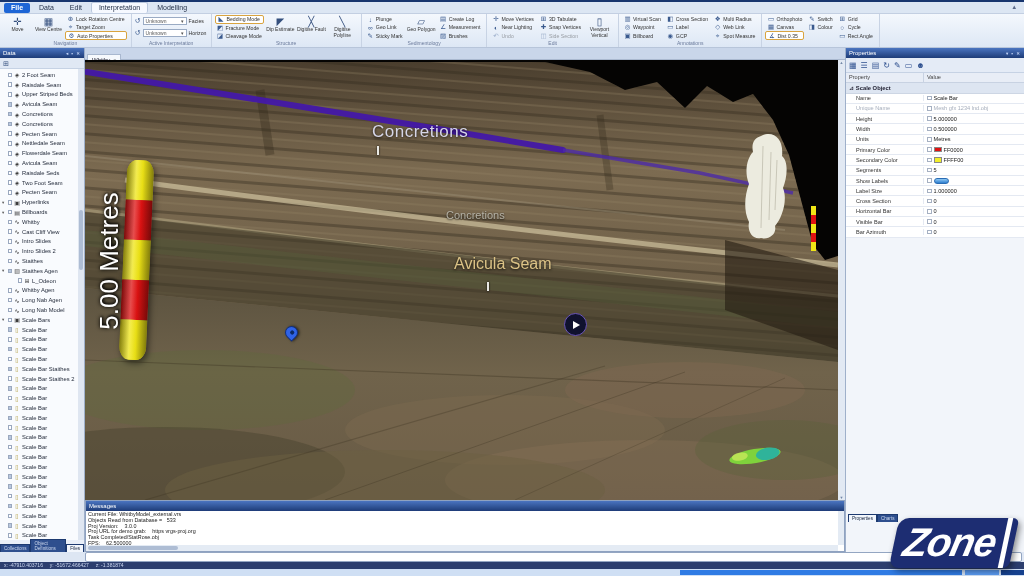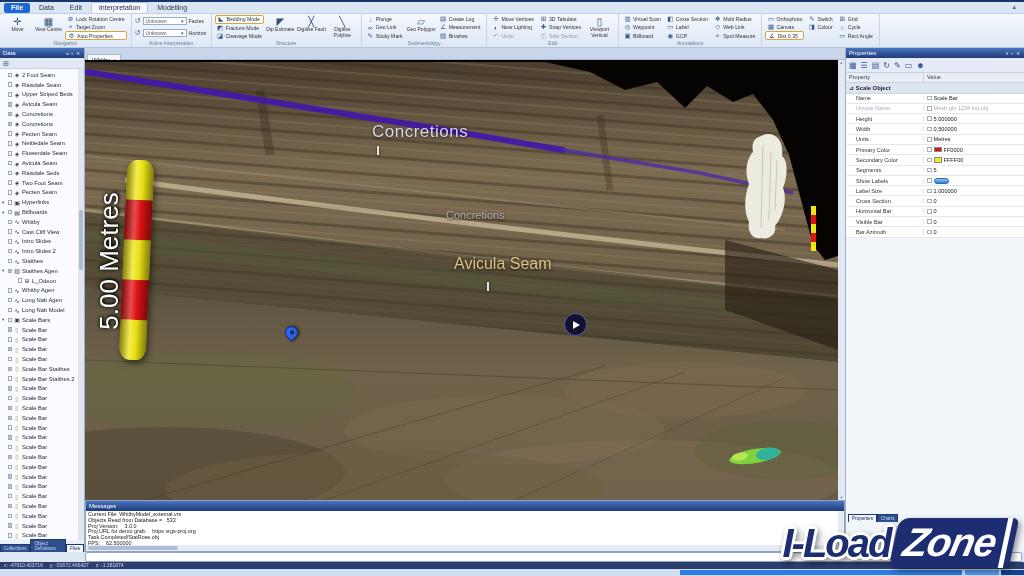--- a/index.html
+++ b/index.html
@@ -932,20 +932,19 @@
   <div id="botleftfill"></div>
   <div id="inputstrip"></div>
   <div id="statusbar">x: -47910.403716     y: -51672.466427     z: -1.381874</div>
   <div id="taskbar">
     <div class="seg1"></div>
     <div class="seg2"></div>
     <div class="seg3"></div>
   </div>
 
   <div id="logo">
-    <span class="p1">I-Load</span>
     <span class="p2wrap">
       <span class="p2">Zone</span>
       <span class="slash"></span>
     </span>
   </div>
 
 </div>
 
 </body></html>

